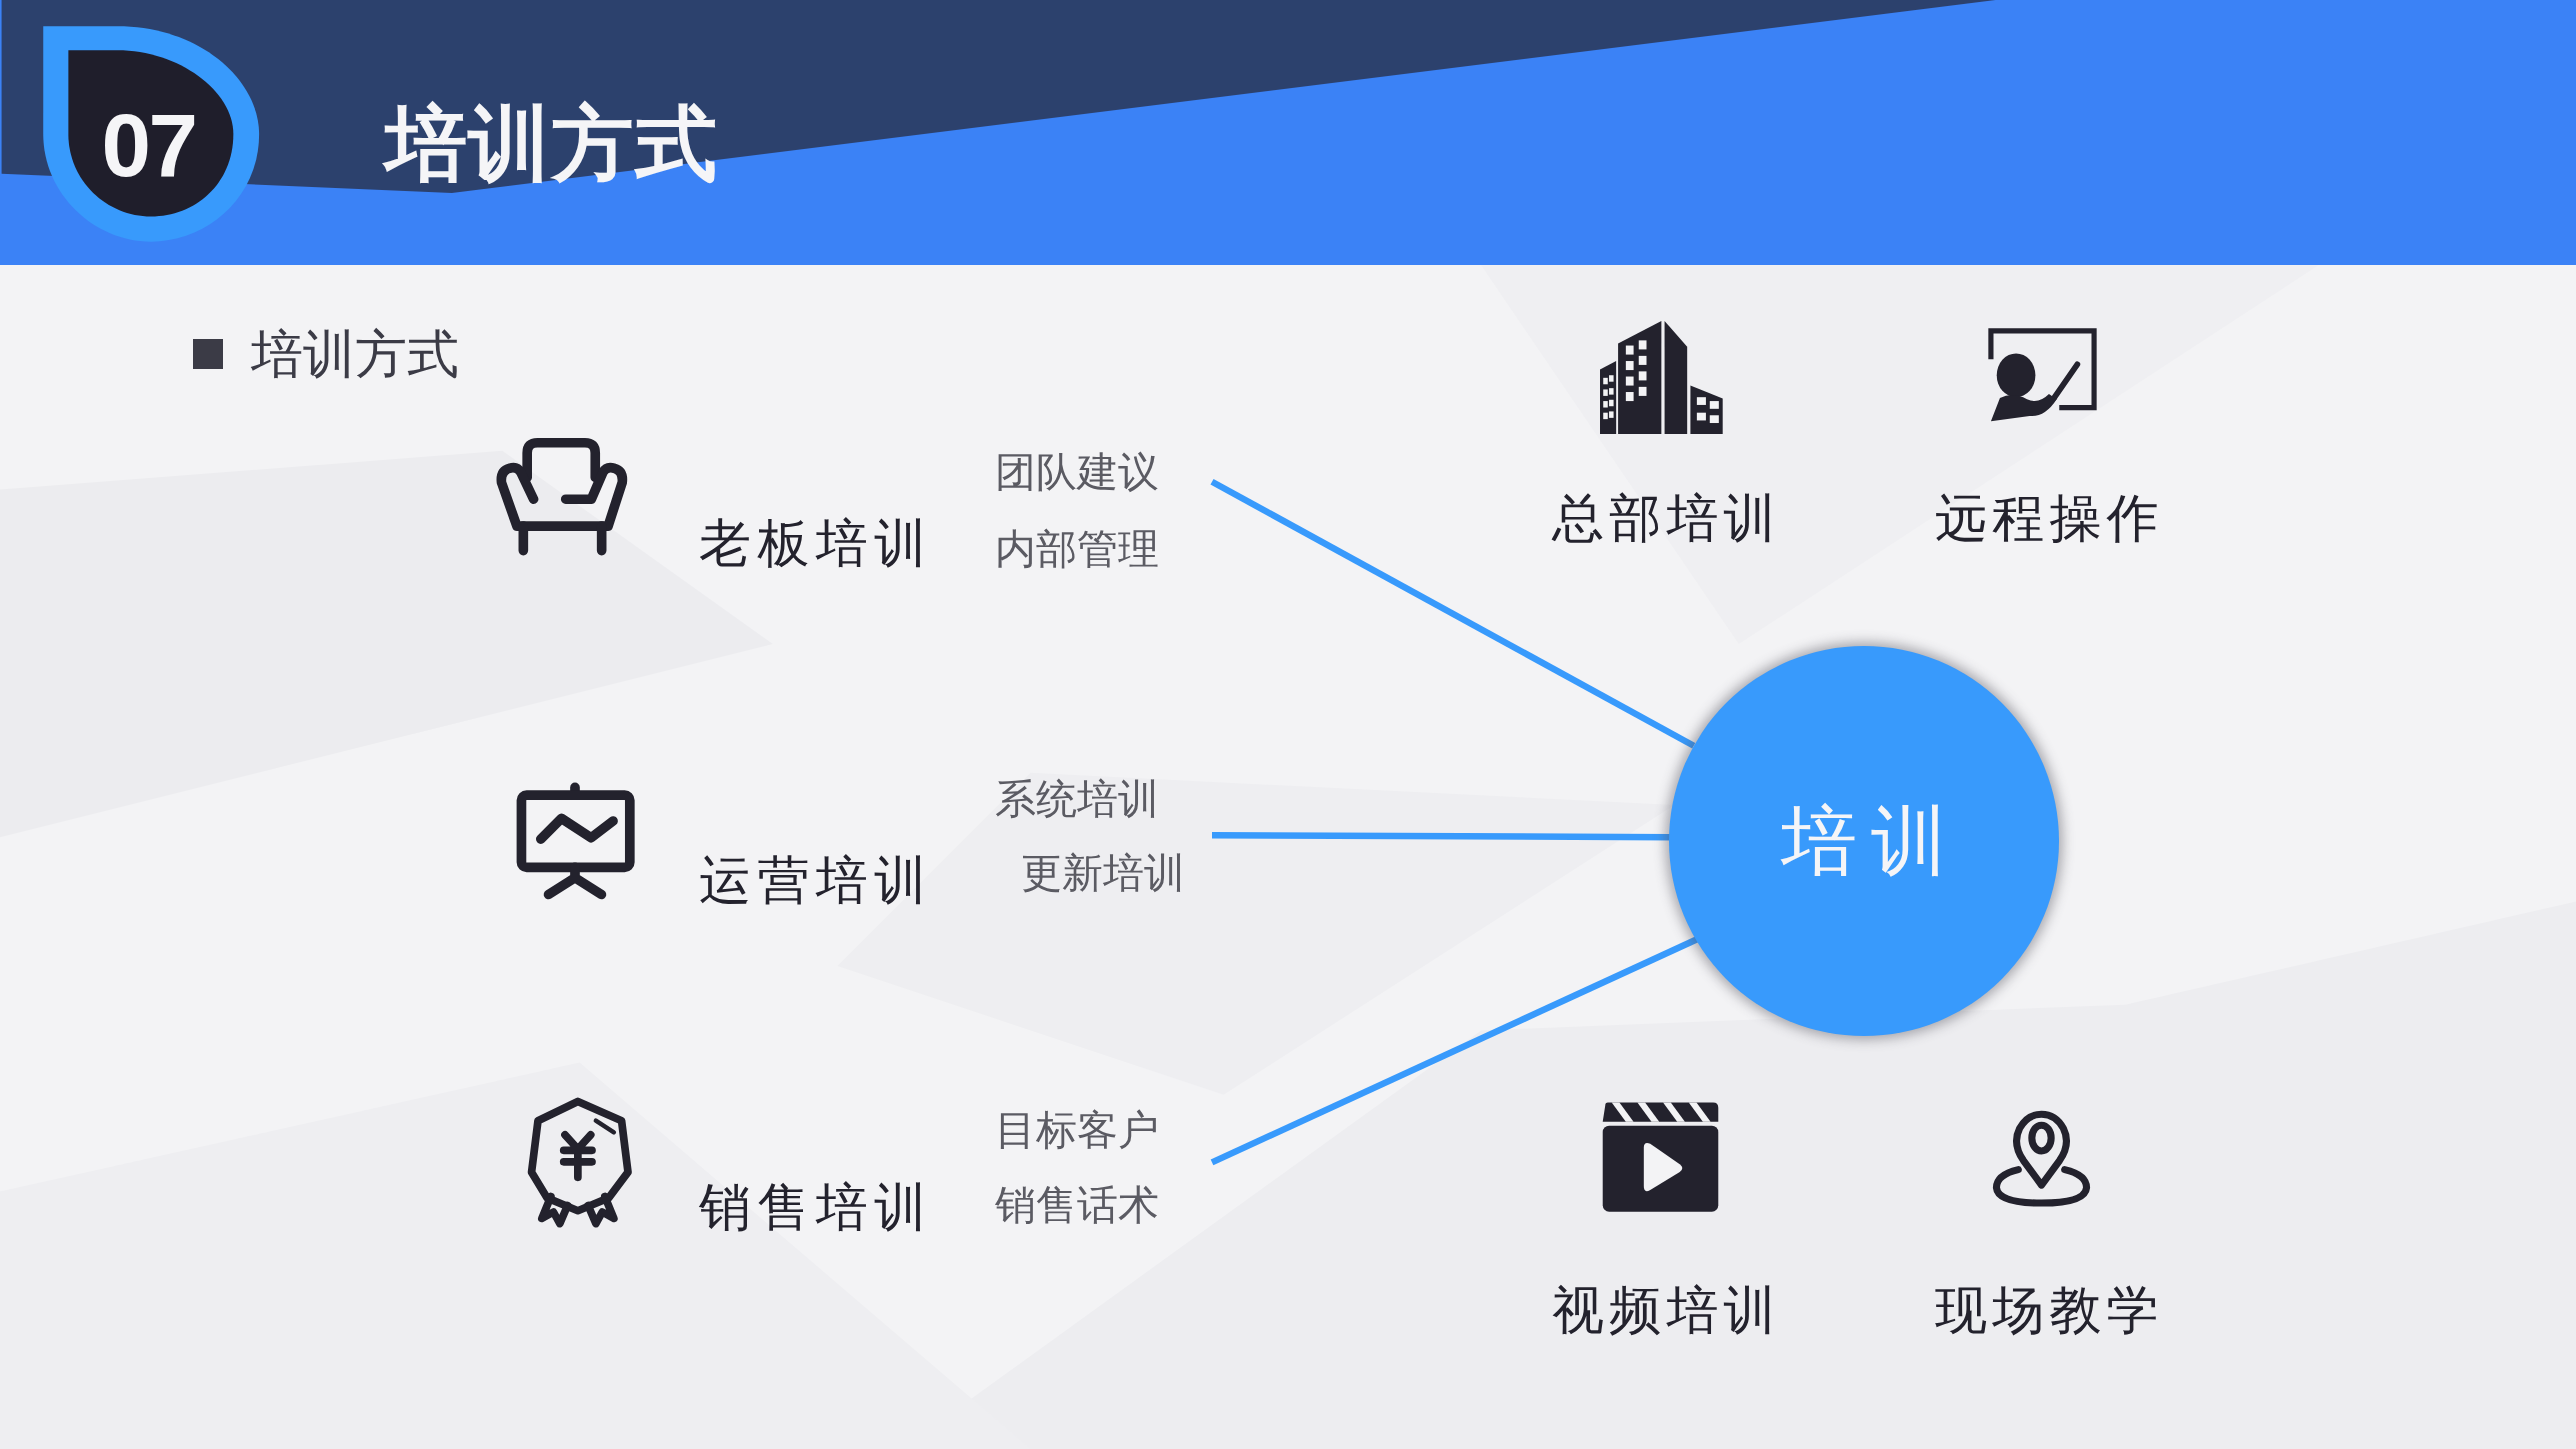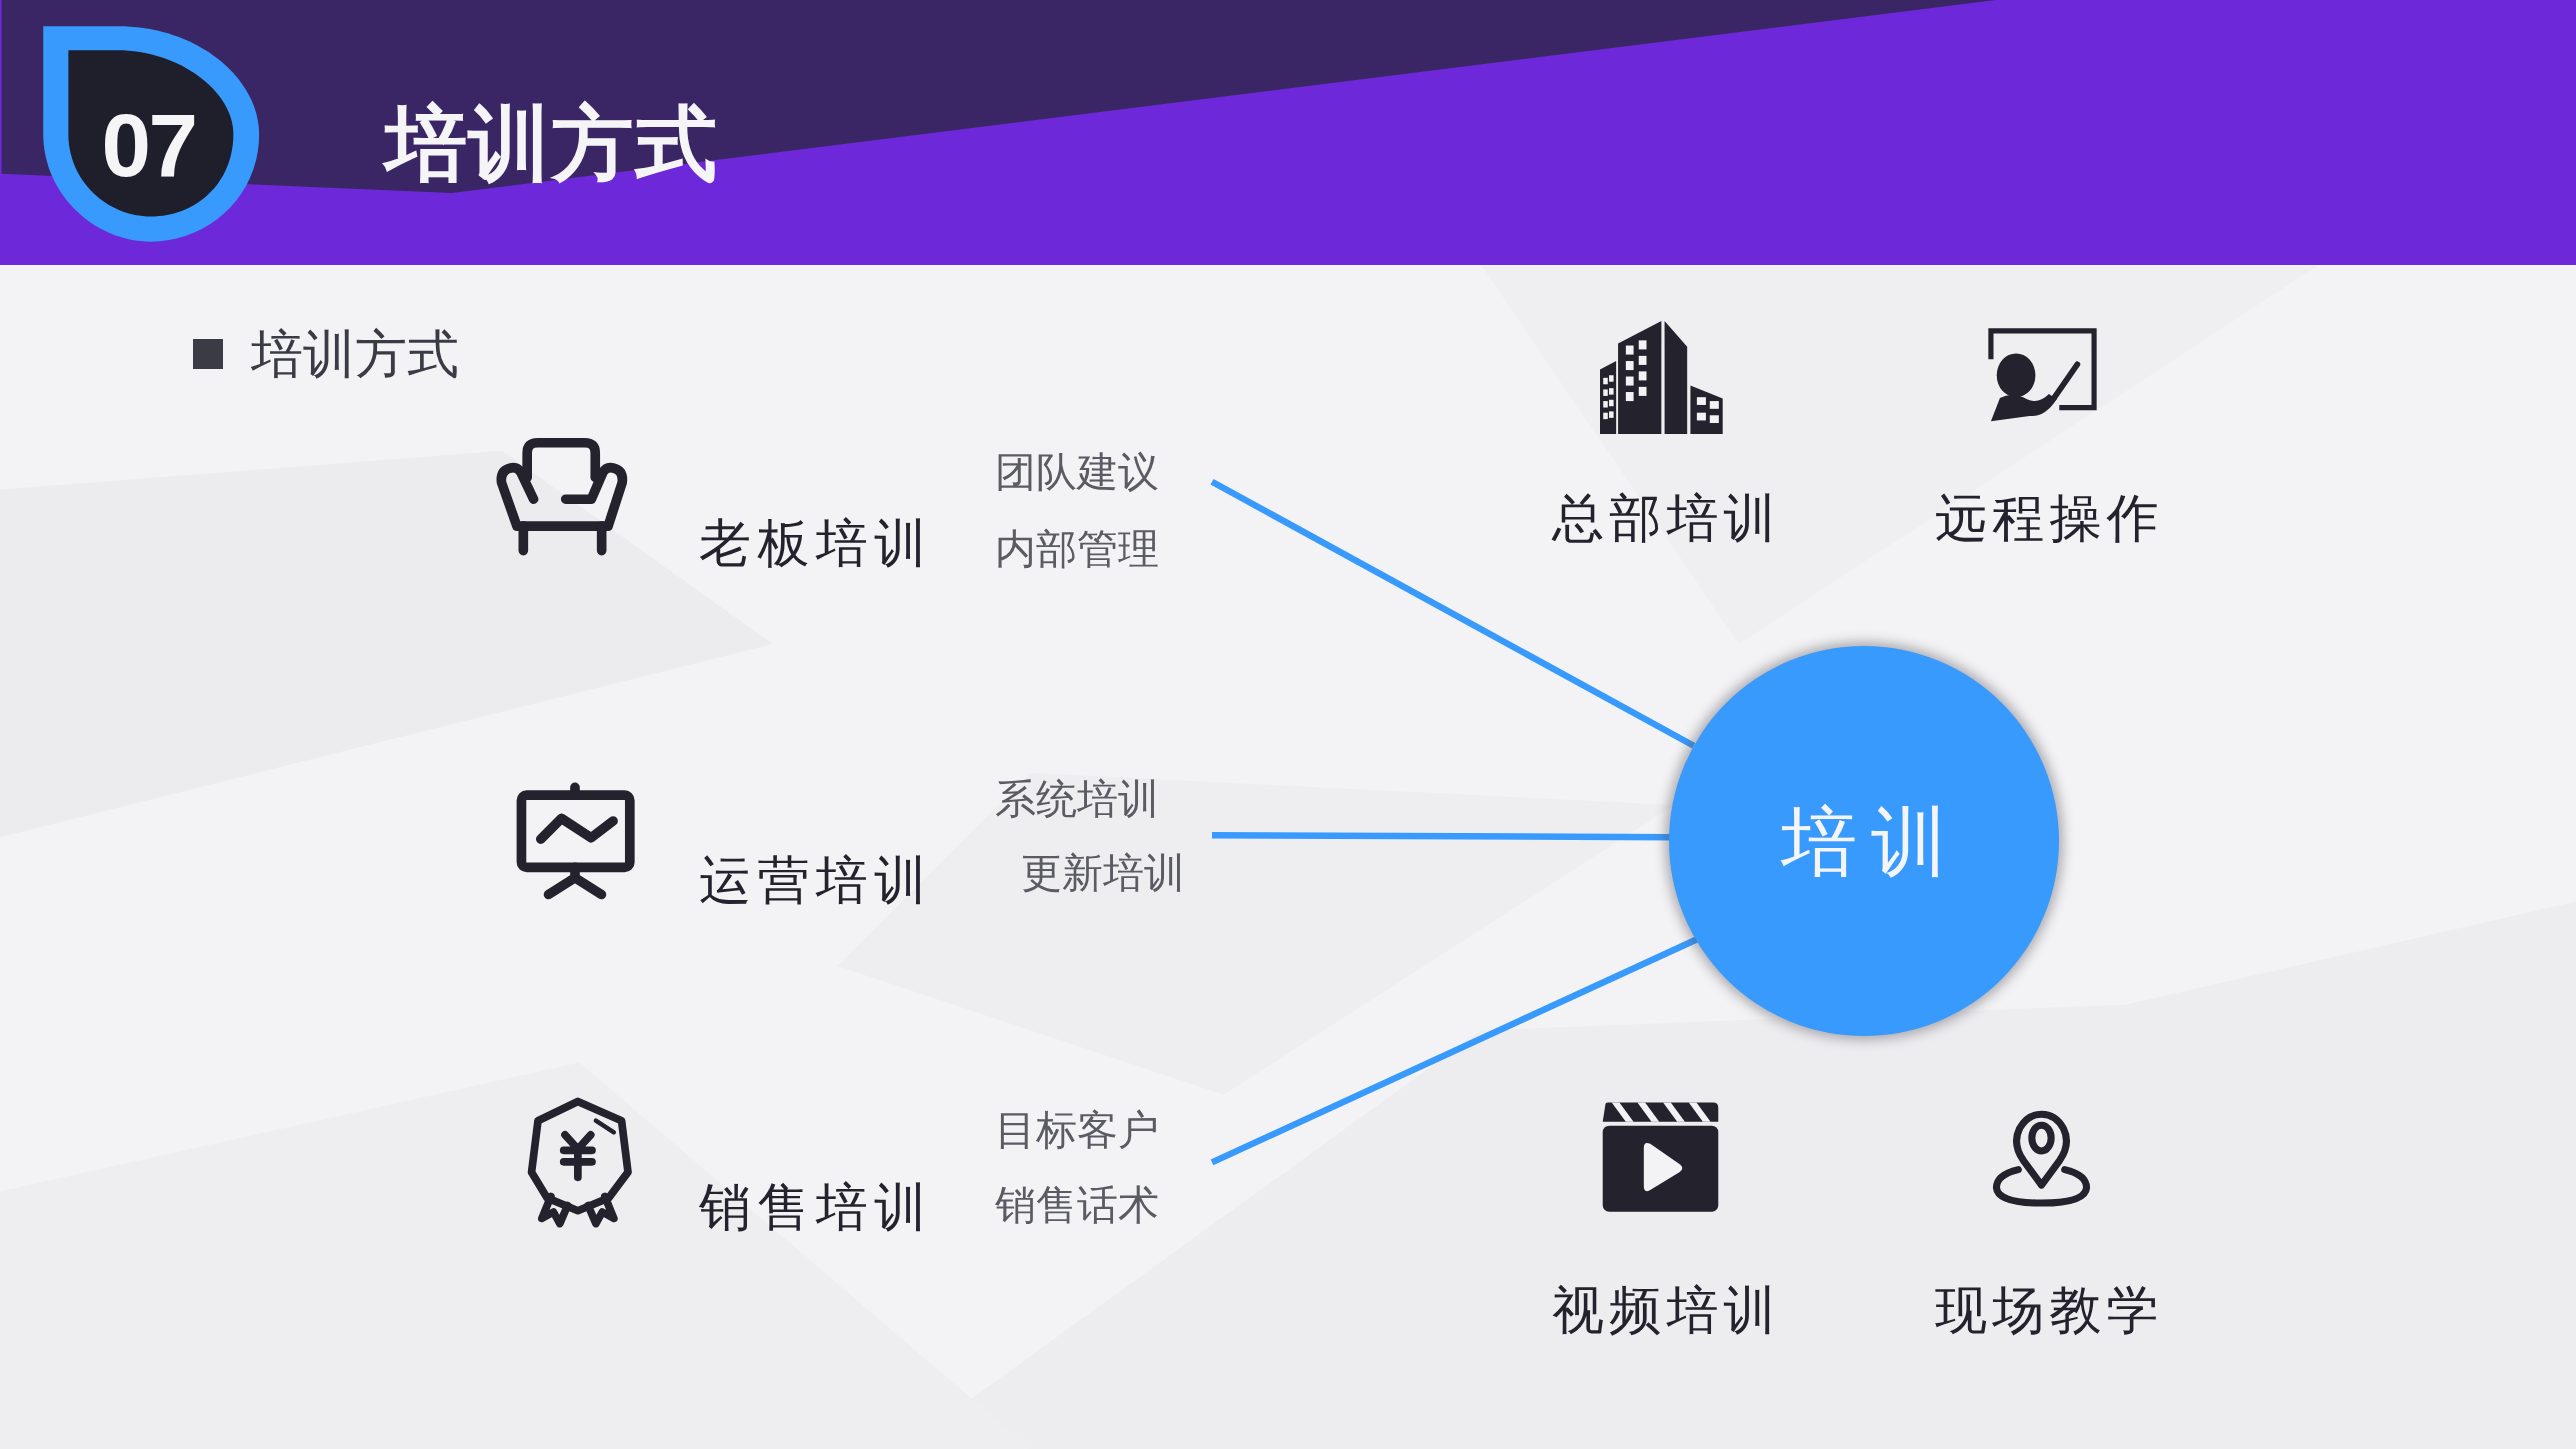--- a/index.html
+++ b/index.html
@@ -1,30 +1,30 @@
 <!DOCTYPE html>
 <html style="font-size:10.3px"><head>
 <meta charset="utf-8">
 <style>
   html,body{margin:0;padding:0;}
   body{width:2576px;height:1449px;position:relative;overflow:hidden;background:#f3f3f5;font-family:"DejaVu Sans","Liberation Sans",sans-serif;}
   .bg-shape{position:absolute;pointer-events:none;}
-  .header{position:absolute;left:0;top:0;width:2576px;height:265px;background:#6d28d9;overflow:hidden;}
+  .header{position:absolute;left:0;top:0;width:2576px;height:265px;background:#3b82f6;overflow:hidden;}
   .header-sheen{position:absolute;left:0;top:0;width:100%;height:100%;}
   .logo{position:absolute;left:40px;top:23px;width:223px;height:222px;}
   .logo-num{position:absolute;left:97px;top:97px;width:103px;text-align:center;color:#f5f5f7;font-family:"Liberation Sans",sans-serif;font-weight:bold;font-size:89px;line-height:97px;letter-spacing:-2.6px;}
   .header-title{position:absolute;left:385px;top:95px;color:#f5f5f7;font-weight:bold;font-size:82px;line-height:97px;letter-spacing:1.3px;}
   .section-heading{position:absolute;left:193px;top:322px;display:flex;align-items:center;}
   .section-square{width:30px;height:30px;background:#3b3b46;margin-right:28px;}
   .section-text{font-size:52px;color:#3b3b46;line-height:64px;}
   .row-icon{position:absolute;}
   .row-label{position:absolute;font-size:52px;color:#23222d;letter-spacing:6.4px;line-height:64px;white-space:nowrap;margin-top:40px;}
   .row-sub{position:absolute;font-size:41px;color:#5b5b63;line-height:52px;white-space:nowrap;}
   .connectors{position:absolute;left:0;top:0;width:2576px;height:1449px;}
-  .hub{position:absolute;left:1669px;top:646px;width:390px;height:390px;border-radius:50%;background:#389afc;box-shadow:0 0 11.6px 3.9px rgba(80,80,90,0.45);display:flex;flex-direction:column;align-items:center;justify-content:center;}
+  .hub{position:absolute;left:1669px;top:646px;width:390px;height:390px;border-radius:50%;background:#389afc;box-shadow:0 0 11.6px 3.9px rgba(80,80,90,0.45);display:flex;flex-direction:column;align-items:center;justify-content:center;font-family:Liberation Serif, serif;}
   .hub-line{color:#f5f5f7;font-size:76px;line-height:89px;letter-spacing:14px;padding-left:14px;}
   .right-icon{position:absolute;}
   .right-label{position:absolute;font-size:52px;color:#23222d;letter-spacing:5.2px;line-height:64px;white-space:nowrap;}
 </style>
 </head>
 <body>
 
 <svg class="bg-shape" width="2576" height="1449" style="left:0;top:0;" viewBox="0 0 4000 2250">
   <polygon points="0,760 780,700 1200,1000 0,1300" fill="#ececef"></polygon>
   <polygon points="2300,412 3600,412 2700,1000" fill="#efeff2"></polygon>

